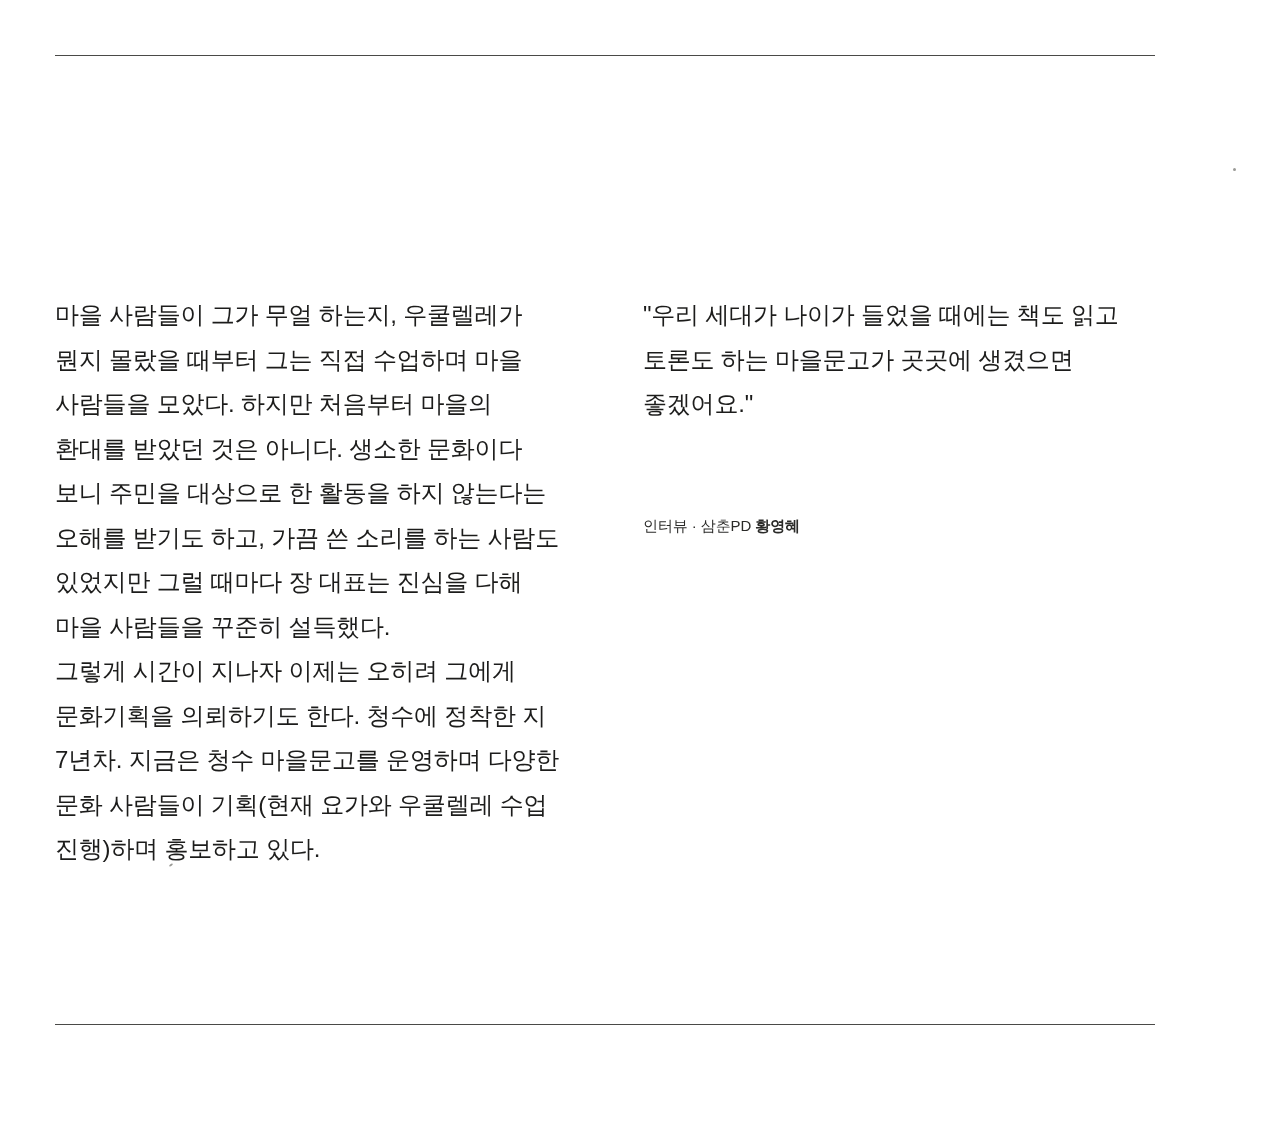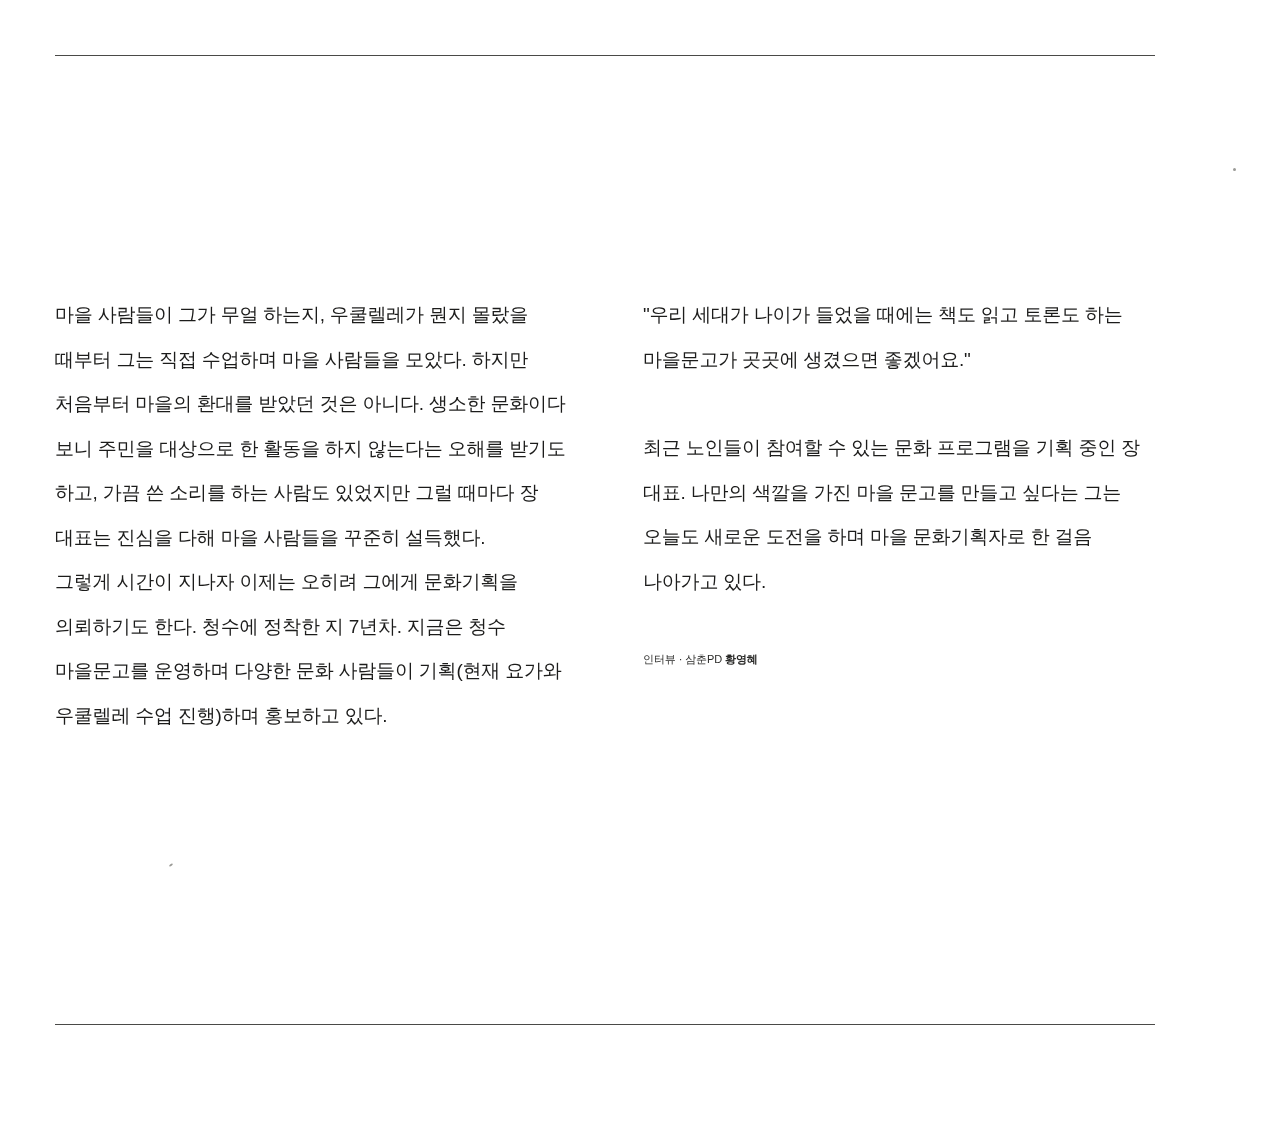--- a/index.html
+++ b/index.html
@@ -45,34 +45,34 @@
     top: 293px;
     width: 1100px;
     display: flex;
     gap: 76px;
   }
   .col {
     width: 512px;
   }
   .col p {
     margin: 0;
-    font-size: 19px;
+    font-size: 24px;
     line-height: 44.5px;
     letter-spacing: -0.2px;
     color: #1c1c1b;
     word-break: keep-all;
   }
   .col p.tight {
     margin-top: 0;
   }
   .gap-block { height: 44px; }
 
   .credit {
     margin-top: 42px;
-    font-size: 11px;
+    font-size: 15px;
     line-height: 26px;
     color: #2a2a28;
     letter-spacing: -0.1px;
   }
   .credit b {
     font-weight: bold;
   }
 </style>
 </head>
 <body>
@@ -88,20 +88,19 @@
   <div class="columns">
 
     <div class="col">
       <p>마을 사람들이 그가 무얼 하는지, 우쿨렐레가 뭔지 몰랐을 때부터 그는 직접 수업하며 마을 사람들을 모았다. 하지만 처음부터 마을의 환대를 받았던 것은 아니다. 생소한 문화이다 보니 주민을 대상으로 한 활동을 하지 않는다는 오해를 받기도 하고, 가끔 쓴 소리를 하는 사람도 있었지만 그럴 때마다 장 대표는 진심을 다해 마을 사람들을 꾸준히 설득했다.</p>
       <p class="tight">그렇게 시간이 지나자 이제는 오히려 그에게 문화기획을 의뢰하기도 한다. 청수에 정착한 지 7년차. 지금은 청수 마을문고를 운영하며 다양한 문화 사람들이 기획(현재 요가와 우쿨렐레 수업 진행)하며 홍보하고 있다.</p>
     </div>
 
     <div class="col">
       <p>"우리 세대가 나이가 들었을 때에는 책도 읽고 토론도 하는 마을문고가 곳곳에 생겼으면 좋겠어요."</p>
       <div class="gap-block"></div>
-      <p>최근 노인들이 참여할 수 있는 문화 프로그램을 기획 중인 장 대표. 나만의 색깔을 가진 마을 문고를 만들고 싶다는 그는 오늘도 새로운 도전을 하며 마을 문화기획자로 한 걸음 나아가고 있다.</p>
       <div class="credit">
         <span>인터뷰 · 삼춘PD </span><b>황영혜</b>
       </div>
     </div>
 
   </div>
 </div>
 
 </body></html>

